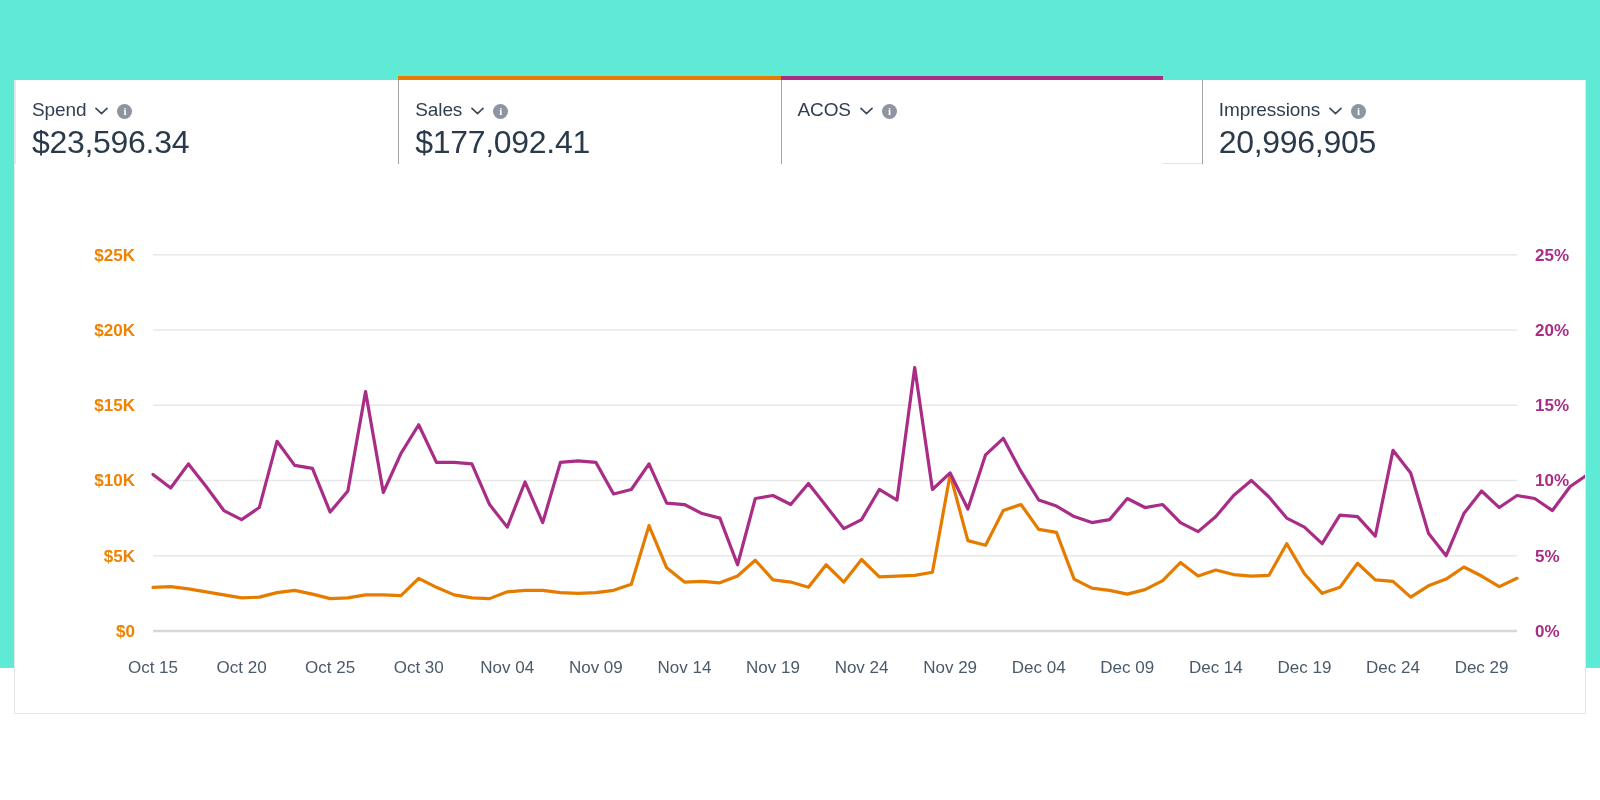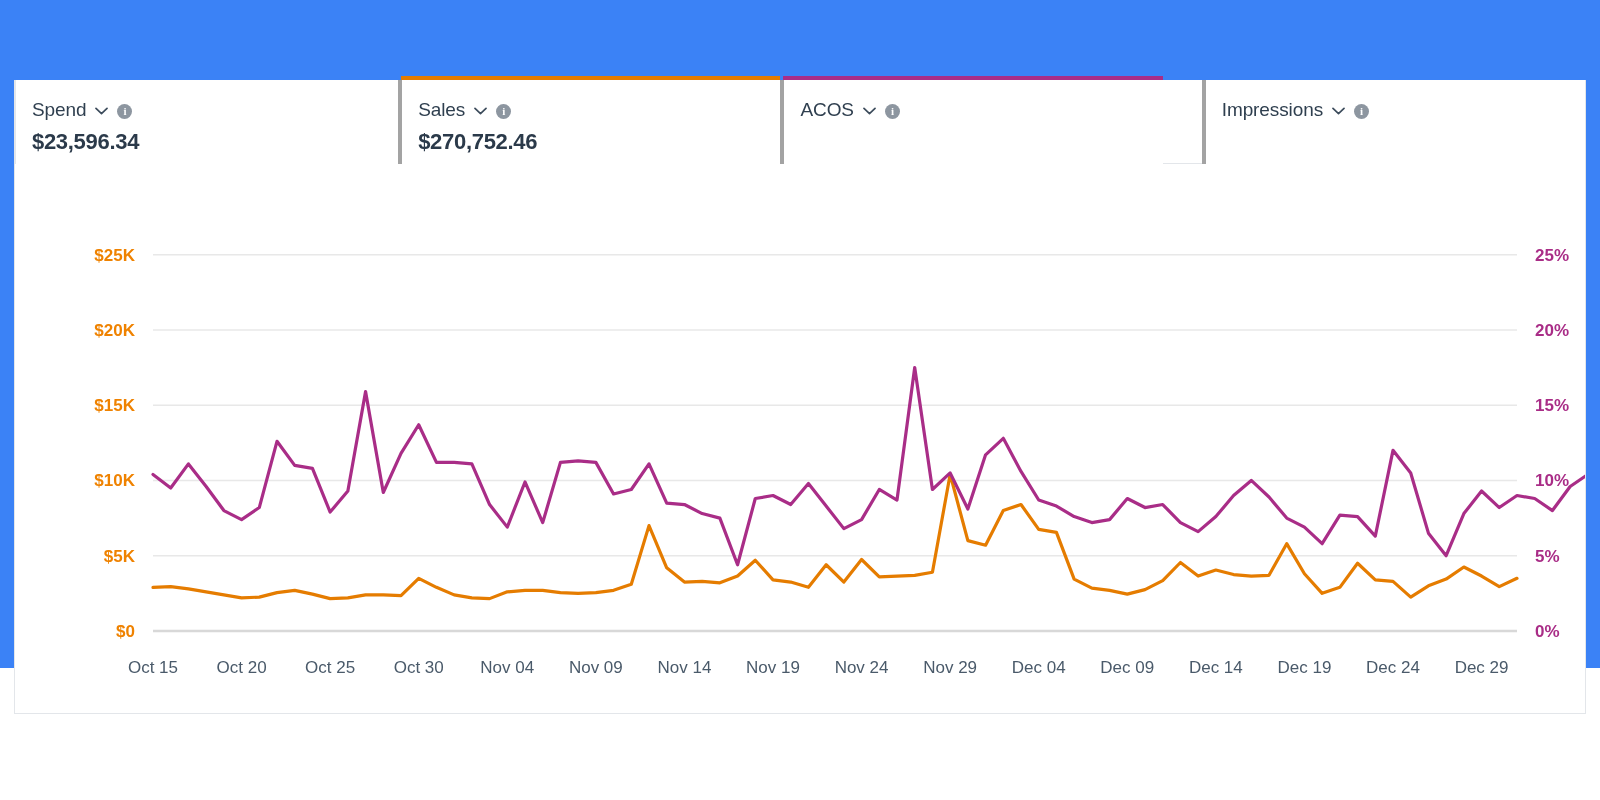--- a/index.html
+++ b/index.html
@@ -3,21 +3,21 @@
 <meta charset="utf-8">
 <style>
   * { box-sizing: border-box; }
   html, body {
     margin: 0; padding: 0;
     width: 1600px; height: 800px;
     background: #ffffff;
     font-family: "Liberation Sans", sans-serif;
     -webkit-font-smoothing: antialiased;
   }
-  #app { position: relative; width: 1600px; height: 668px; background: #3b82f6; }
+  #app { position: relative; width: 1600px; height: 668px; background: #5eead4; }
 
   
   .panel {
     position: absolute;
     left: 14px; top: 80px;
     width: 1572px; height: 634px;
     background: #ffffff;
     border: 1px solid #e3e6ea;
     border-top: none;
   }
@@ -28,21 +28,21 @@
     left: 0; top: 0;
     width: 1570px; height: 84px;
     display: flex;
     border-bottom: 1px solid #e3e6ea;
   }
   .card {
     position: relative;
     height: 84px;
     padding: 20px 0 0 16px;
     background: #fff;
-    border-left: 4px solid #a3a3a3;
+    border-left: 1px solid #a3a3a3;
   }
   .card:first-child { border-left: 1px solid #e3e6ea; }
   .card-accent {
     position: absolute;
     left: -1px; top: -4px;
     right: 0;
     height: 4px;
   }
   .card-head {
     display: flex;
@@ -72,22 +72,22 @@
     font-weight: bold;
     line-height: 15px;
     text-align: center;
     font-family: "Liberation Serif", serif;
     position: relative;
     top: 1px;
     user-select: none;
   }
   .card-value {
     margin-top: 7px;
-    font-size: 22px;
-    font-weight: bold;
+    font-size: 32px;
+    font-weight: normal;
     color: #2b3a4a;
     letter-spacing: -0.3px;
     line-height: 30px;
   }
 
   
   .chart-wrap {
     position: absolute;
     left: 0; top: 85px;
     width: 1570px; height: 548px;
@@ -139,21 +139,21 @@
           <div class="card-accent" style="background: rgb(229, 124, 0);"></div>
           <div class="card-head">
             <span class="card-label">Sales</span>
             <span class="chev">
               <svg width="13" height="8" viewBox="0 0 13 8">
                 <path d="M1 1.4 L6.5 6.6 L12 1.4" fill="none" stroke="#3d4c5c" stroke-width="1.7" stroke-linecap="round" stroke-linejoin="round"></path>
               </svg>
             </span>
             <span class="info">i</span>
           </div>
-          <div class="card-value">$270,752.46</div>
+          <div class="card-value">$177,092.41</div>
         </div>
         <div class="card" style="width: 392px;">
           <div class="card-accent" style="background: rgb(169, 45, 135);"></div>
           <div class="card-head">
             <span class="card-label">ACOS</span>
             <span class="chev">
               <svg width="13" height="8" viewBox="0 0 13 8">
                 <path d="M1 1.4 L6.5 6.6 L12 1.4" fill="none" stroke="#3d4c5c" stroke-width="1.7" stroke-linecap="round" stroke-linejoin="round"></path>
               </svg>
             </span>
@@ -163,20 +163,21 @@
         <div class="card" style="width: 393px; margin-left: 39px;">
           <div class="card-head">
             <span class="card-label">Impressions</span>
             <span class="chev">
               <svg width="13" height="8" viewBox="0 0 13 8">
                 <path d="M1 1.4 L6.5 6.6 L12 1.4" fill="none" stroke="#3d4c5c" stroke-width="1.7" stroke-linecap="round" stroke-linejoin="round"></path>
               </svg>
             </span>
             <span class="info">i</span>
           </div>
+          <div class="card-value">20,996,905</div>
         </div>
       </div>
 
     <div class="chart-wrap">
       <svg class="chart-svg" id="chart" width="1570" height="548" viewBox="0 0 1570 548">
           <line x1="138" x2="1502" y1="466" y2="466" class="baseline"></line>
           <text x="120" y="472" text-anchor="end" class="axis-left-text">$0</text>
           <text x="1520" y="472" text-anchor="start" class="axis-right-text">0%</text>
           <line x1="138" x2="1502" y1="390.72727272727275" y2="390.72727272727275" class="gridline"></line>
           <text x="120" y="396.72727272727275" text-anchor="end" class="axis-left-text">$5K</text>

